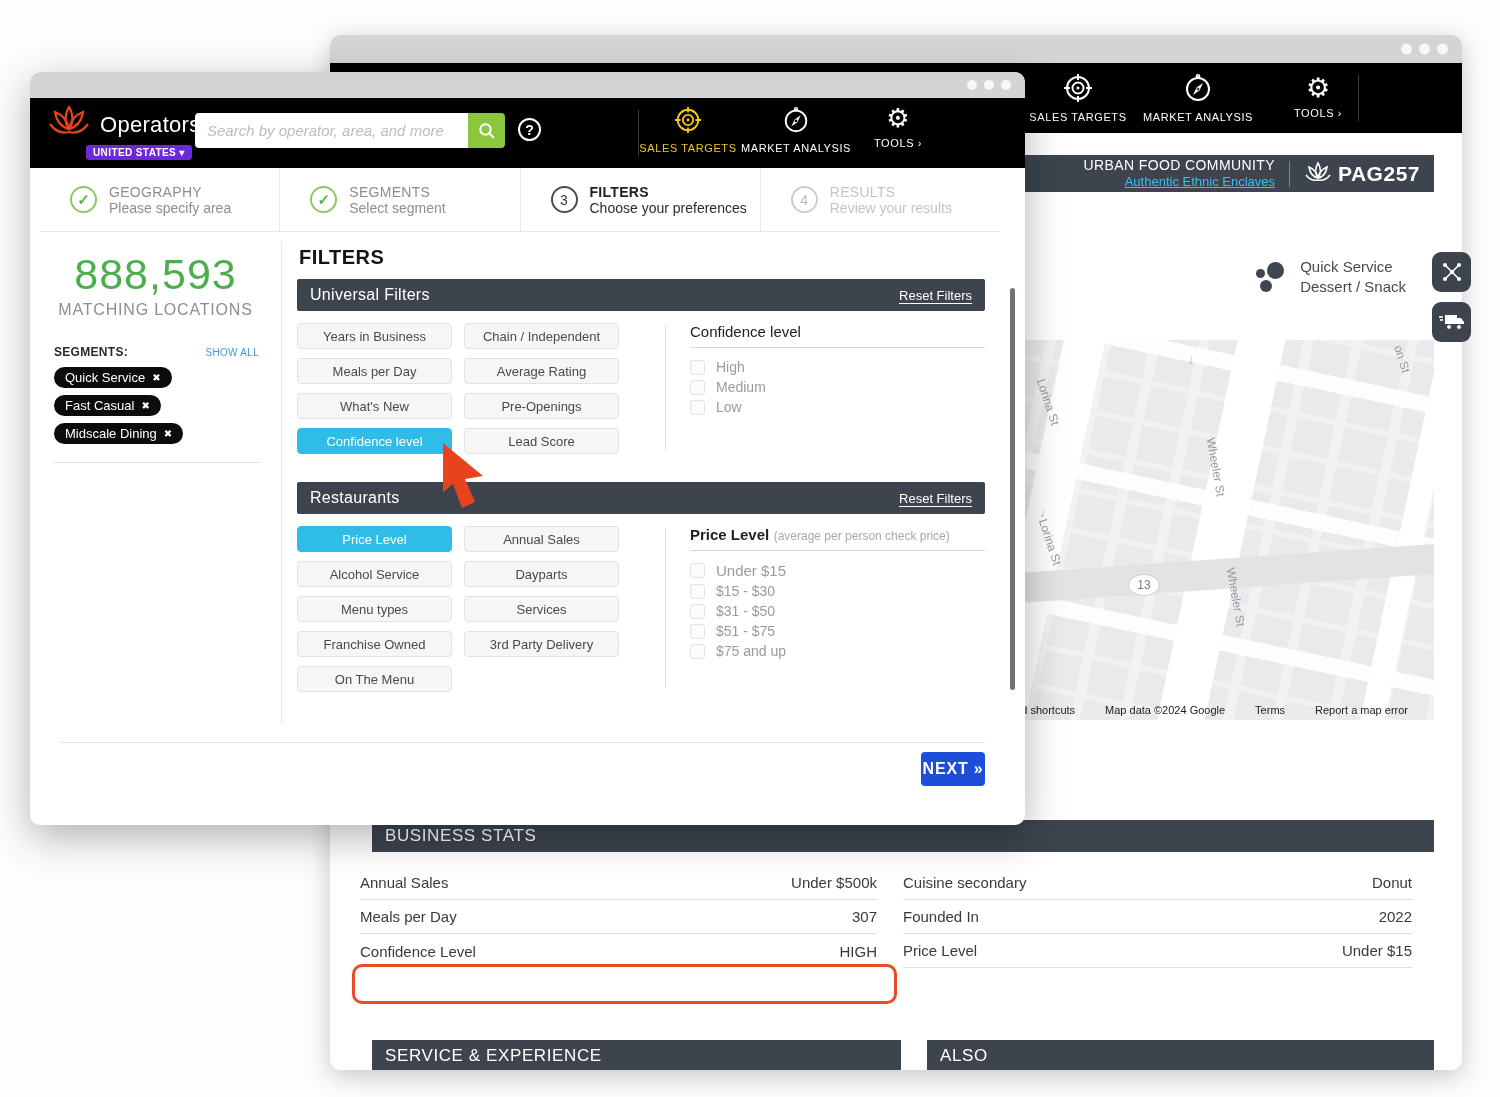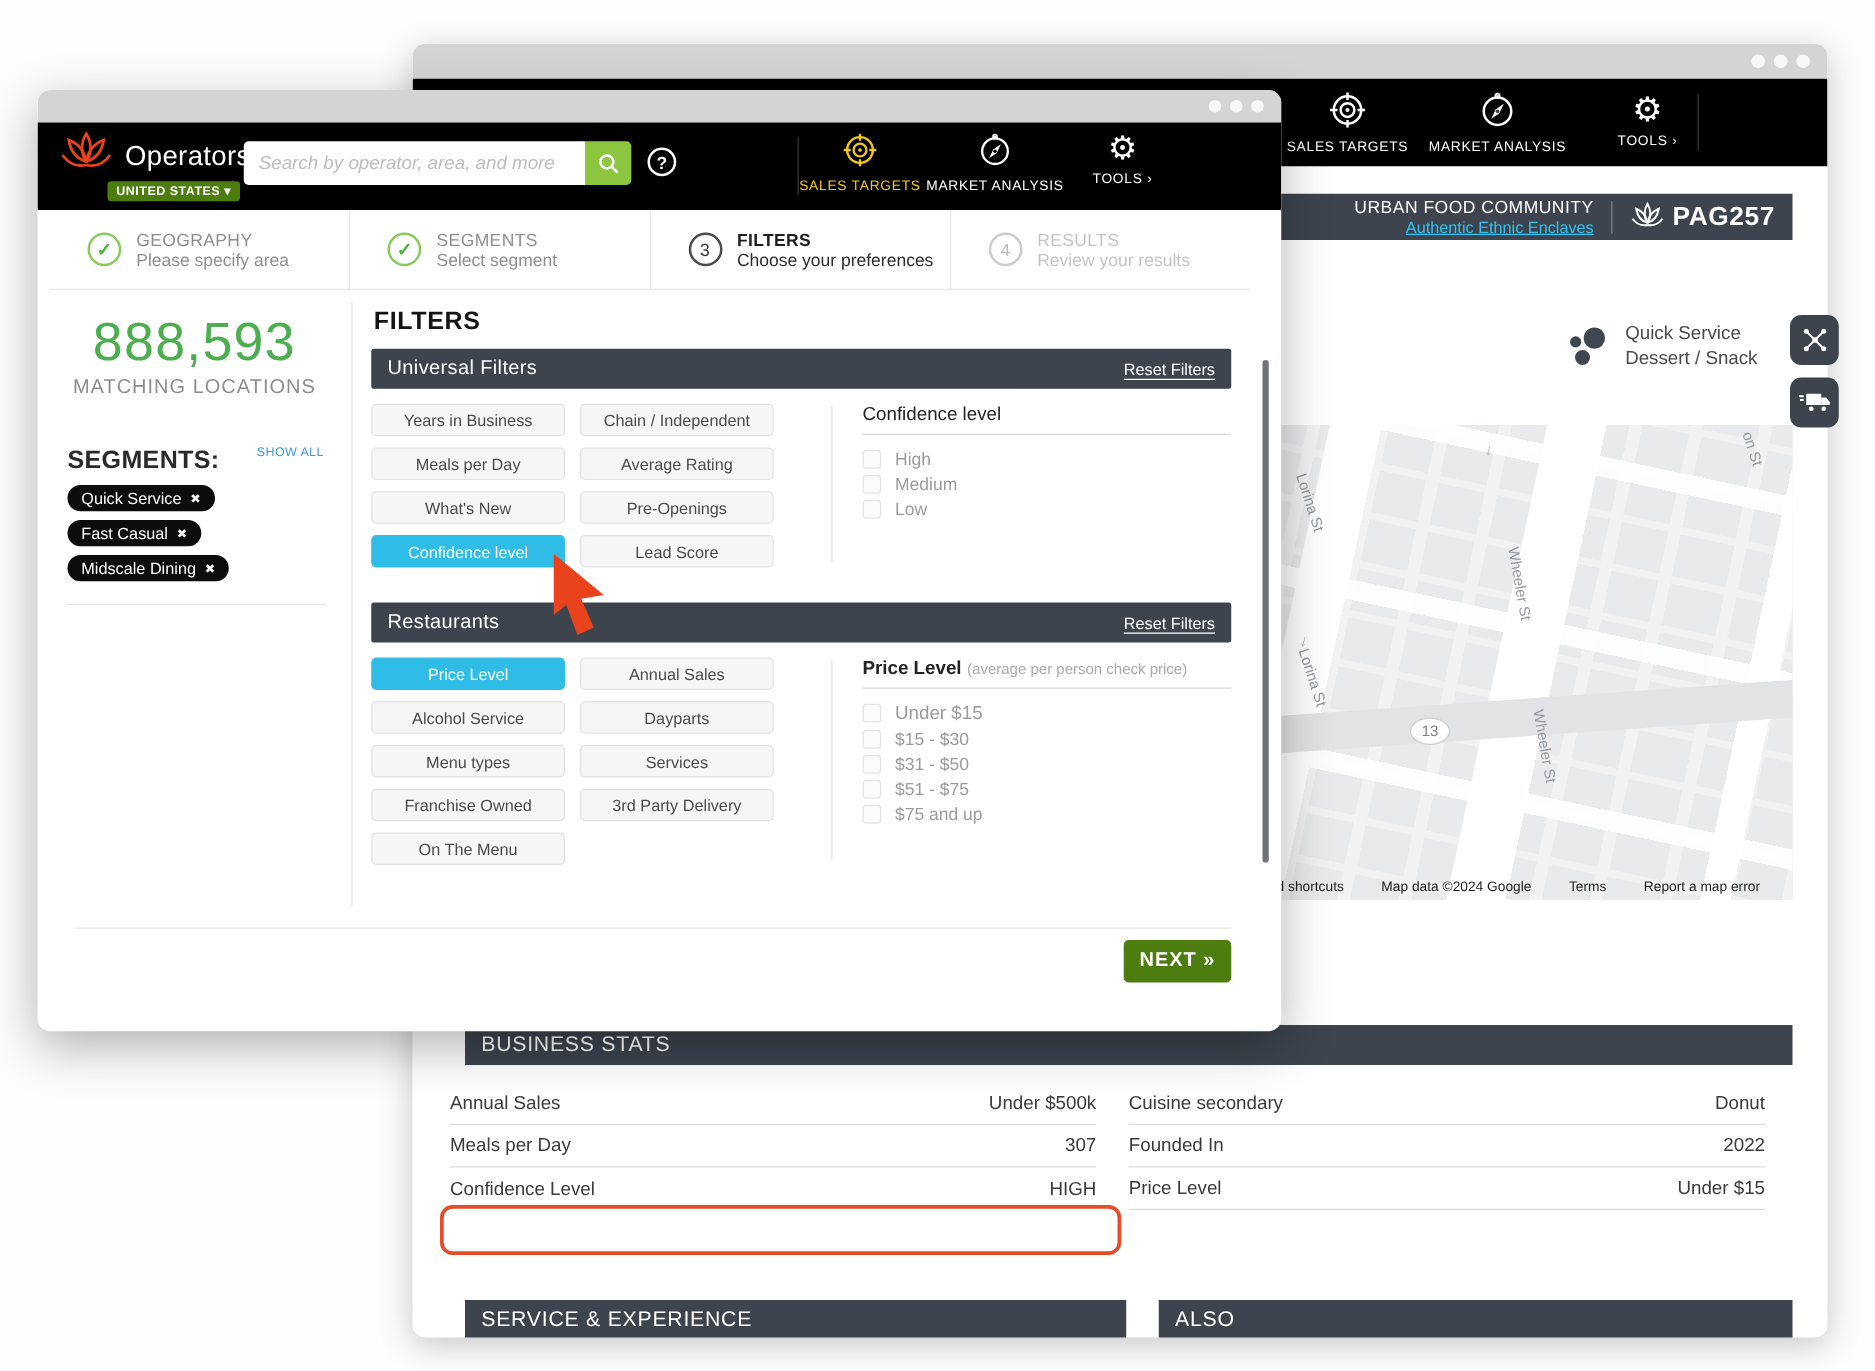--- a/index.html
+++ b/index.html
@@ -74,21 +74,21 @@
   #also-header { left:573px; right:28px; top:1005px; }
 
   
   #front-window { left:30px; top:72px; width:995px; height:753px; box-shadow:0 12px 40px rgba(0,0,0,.30); }
   #front-window .titlebar { height:26px; border-radius:10px 10px 0 0; }
   #front-window .dots .dot { width:10px; height:10px; }
   #front-window .nav { position:absolute; left:0; right:0; top:26px; height:70px; background:#000; }
 
   .brand { position:absolute; left:16px; top:4px; display:flex; align-items:center; gap:8px; }
   .brand-name { color:#fff; font-size:22px; letter-spacing:.3px; }
-  .country-pill { position:absolute; left:56px; top:47px; background:#4d7c0f; color:#fff; font-size:10px;
+  .country-pill { position:absolute; left:56px; top:47px; background:#6d28d9; color:#fff; font-size:10px;
     font-weight:bold; letter-spacing:.4px; padding:2px 7px; border-radius:3px; cursor:pointer; }
   .searchbar { position:absolute; left:165px; top:15px; height:35px; display:flex; }
   .searchbar input { width:273px; height:35px; border:none; border-radius:4px 0 0 4px; padding:0 12px;
     font-size:15px; font-style:italic; color:#555; outline:none; font-family:"Liberation Sans", sans-serif; }
   .searchbar input::placeholder { color:#bdbdbd; }
   .search-btn { width:37px; height:35px; background:#8cc63e; border:none; border-radius:0 4px 4px 0;
     display:flex; align-items:center; justify-content:center; cursor:pointer; }
   .help-circle { position:absolute; left:488px; top:20px; width:23px; height:23px; border:2px solid #fff;
     border-radius:50%; color:#fff; font-weight:bold; font-size:14px; display:flex; align-items:center; justify-content:center; cursor:pointer; }
   .fw-divider { left:608px; }
@@ -109,21 +109,21 @@
   .step.done .step-title, .step.done .step-sub { color:#8e8e8e; }
   .step.active .step-title { color:#1e1e1e; font-weight:bold; }
   .step.active .step-sub { color:#2c2c2c; }
   .step.next .step-title, .step.next .step-sub { color:#c4c4c4; }
 
   
   .summary { position:absolute; left:0; top:160px; width:251px; }
   .count-num { text-align:center; font-size:43px; color:#4cae4e; letter-spacing:1px; margin-top:18px; }
   .count-label { text-align:center; font-size:16px; color:#8d8d8d; letter-spacing:.8px; margin-top:2px; }
   .segments-head { display:flex; justify-content:space-between; align-items:center; margin:26px 22px 8px 24px; }
-  .segments-label { font-size:20px; font-weight:bold; color:#2a2a2a; letter-spacing:.3px;margin-top:12px; }
+  .segments-label { font-size:12px; font-weight:bold; color:#2a2a2a; letter-spacing:.3px; }
   .show-all { font-size:10px; font-weight:normal; color:#3c9bd5; letter-spacing:.3px; cursor:pointer; }
   .tags { display:flex; flex-wrap:wrap; gap:7px; margin:0 14px 0 24px; }
   .tag { background:#0c0c0c; color:#fff; font-size:13px; padding:3px 11px; border-radius:13px;
     display:flex; align-items:center; gap:7px; cursor:pointer; }
   .tag .x { font-size:10px; }
   .summary-hr { border:none; border-top:1px solid #e2e2e2; margin:18px 20px 0 24px; }
   .v-divider { position:absolute; left:251px; top:170px; bottom:100px; width:1px; background:#e6e6e6; }
 
   
   .filters-main { position:absolute; left:267px; top:170px; width:688px; }
@@ -143,21 +143,21 @@
   .panel-title-row { border-bottom:1px solid #d9d9d9; padding-bottom:6px; }
   .panel-title { font-size:15px; color:#222; }
   .panel-title.bold { font-weight:bold; }
   .panel-hint { font-size:12px; color:#a9a9a9; }
   .opts { margin-top:9px; }
   .opt { display:flex; align-items:center; gap:11px; padding:2px 0; cursor:pointer; }
   .cb { width:15px; height:15px; background:#fbfbfb; border:1px solid #e3e3e3; border-radius:3px; flex:0 0 15px; }
   .opt-label { font-size:14px; color:#9b9b9b; }
   .scroll-thumb { position:absolute; right:10px; top:216px; width:5px; height:402px; background:#6f7378; border-radius:3px; }
   .bottom-hr { position:absolute; left:30px; right:40px; top:670px; border-top:1px solid #e6e6e6; }
-  .next-btn { position:absolute; right:40px; top:680px; width:86px; height:34px; background:#4d7c0f; border:none;
+  .next-btn { position:absolute; right:40px; top:680px; width:64px; height:34px; background:#1d4ed8; border:none;
     border-radius:4px; color:#fff; font-size:16px; font-weight:bold; letter-spacing:.8px; cursor:pointer;
     font-family:"Liberation Sans", sans-serif; }
 
   .cursor { position:absolute; left:437px; top:441px; z-index:50; pointer-events:none; }
 </style>
 </head>
 <body>
 
 <div id="stage">
 

